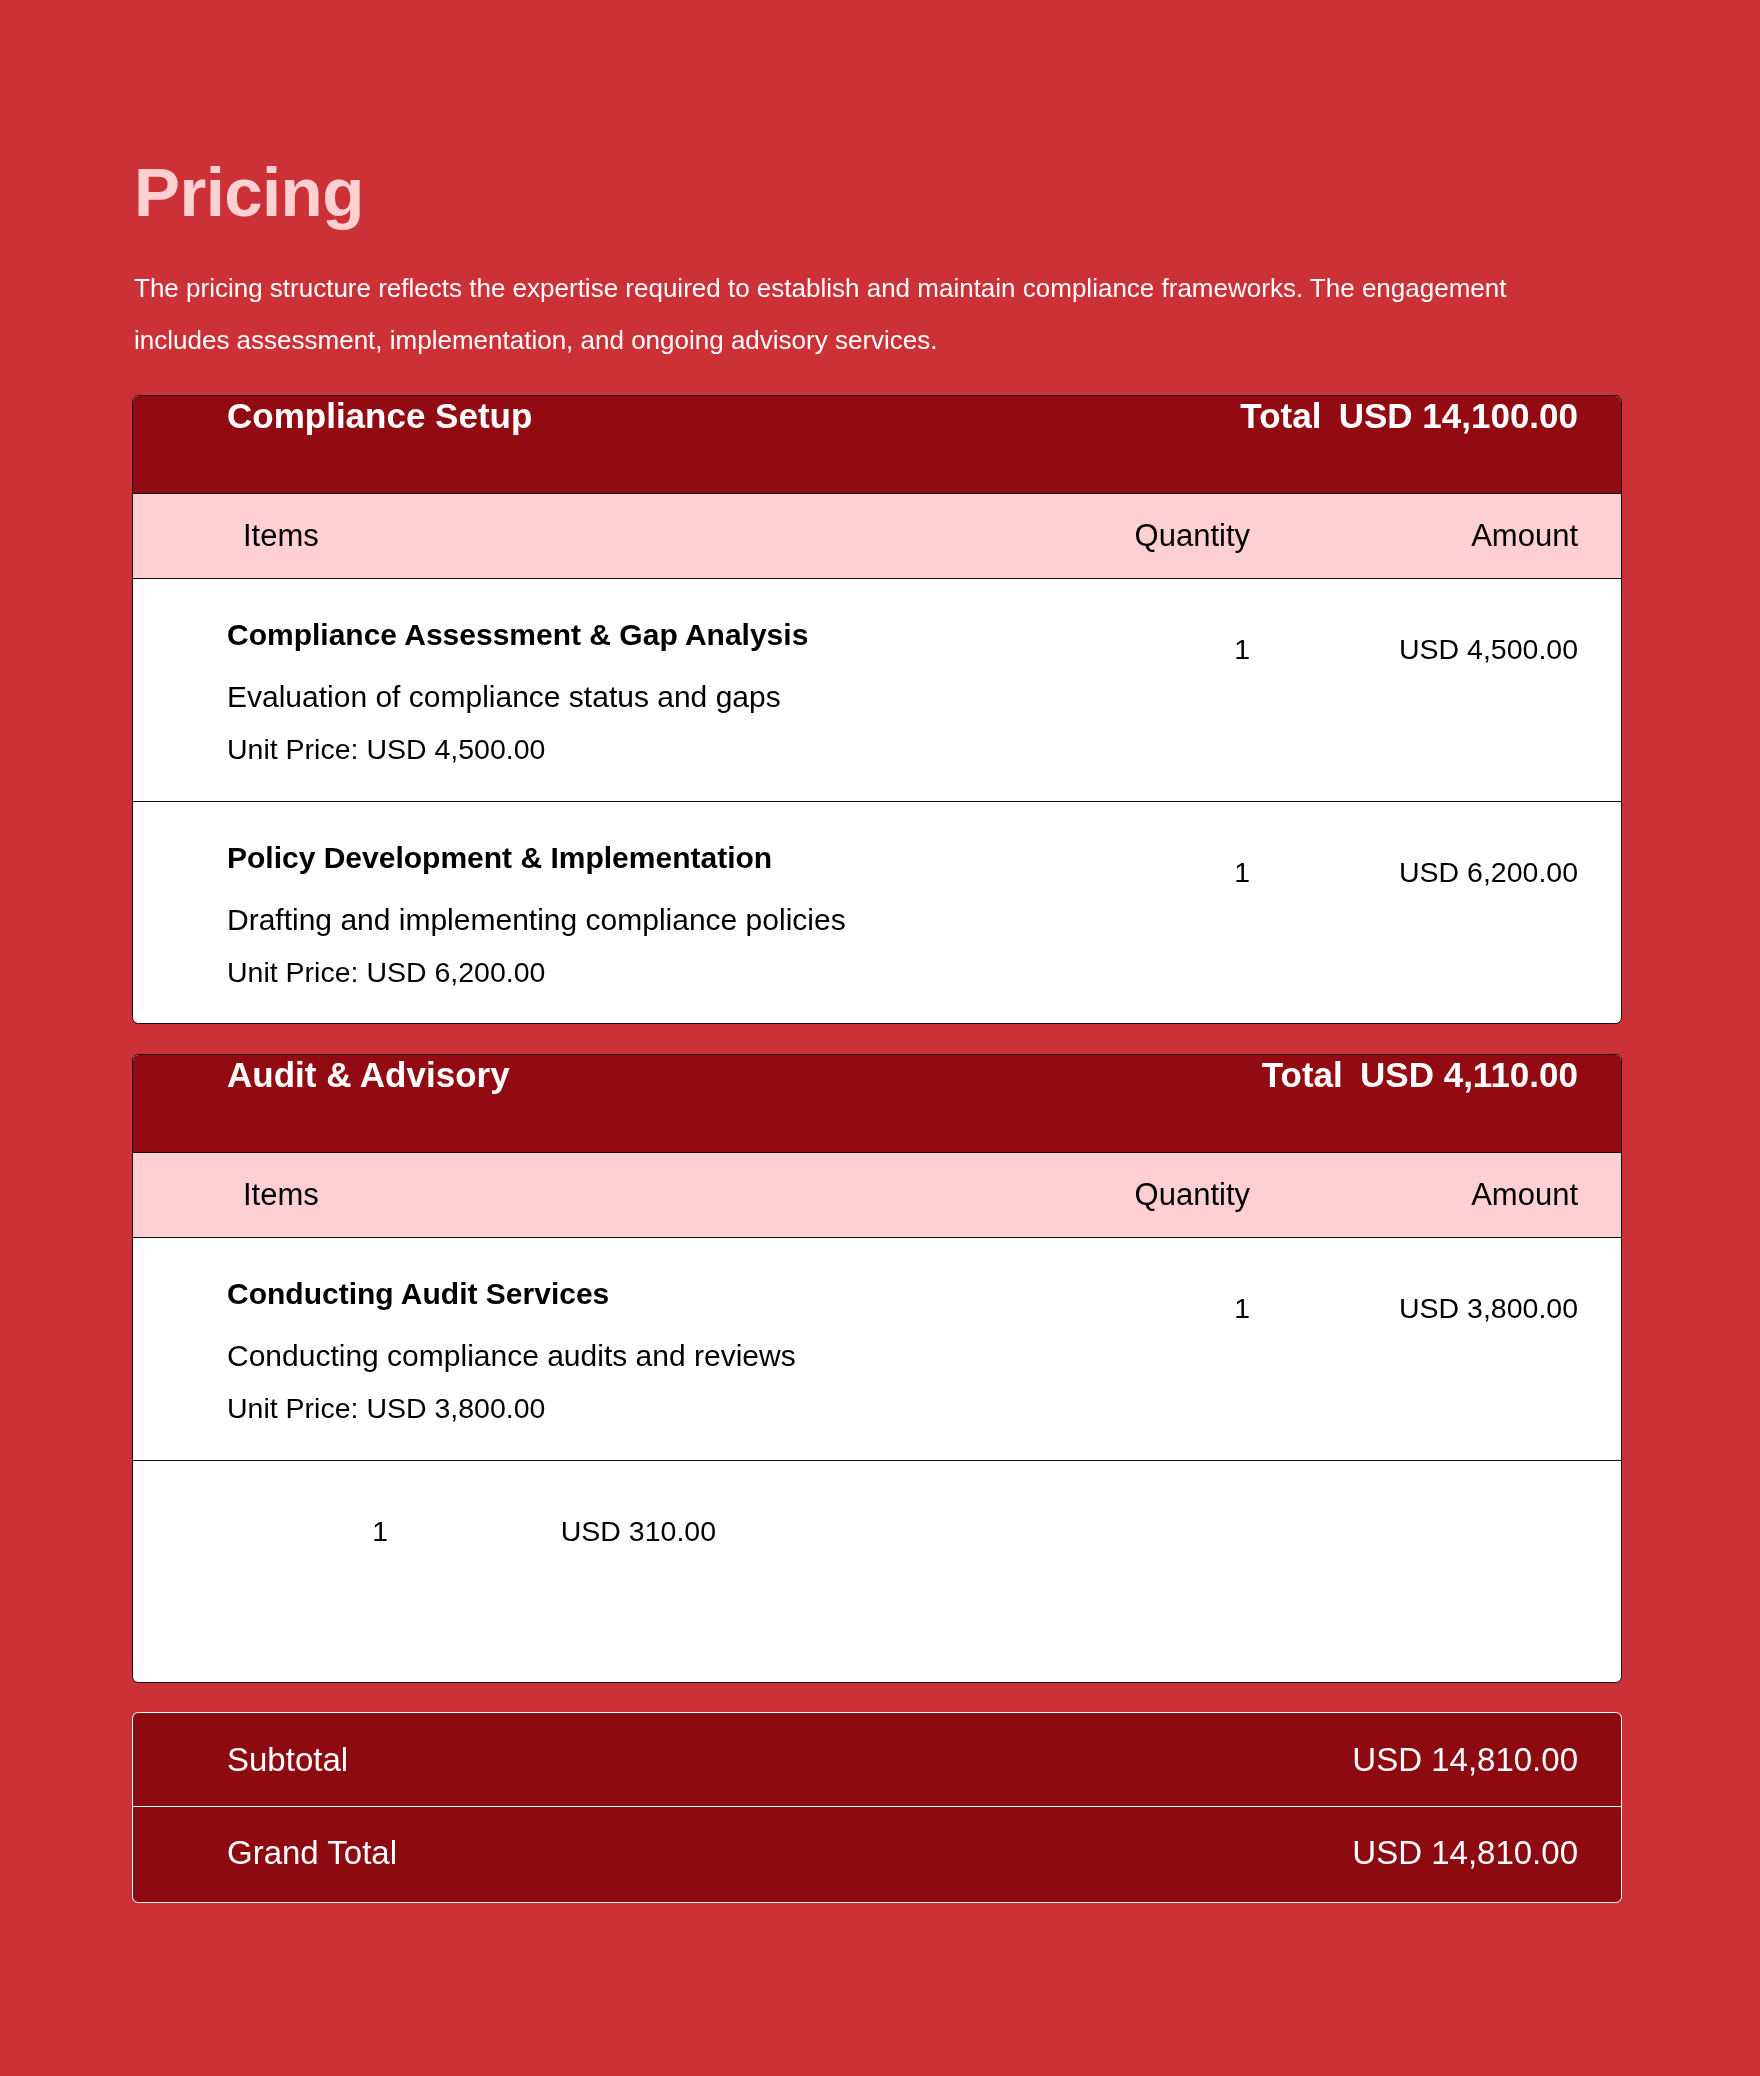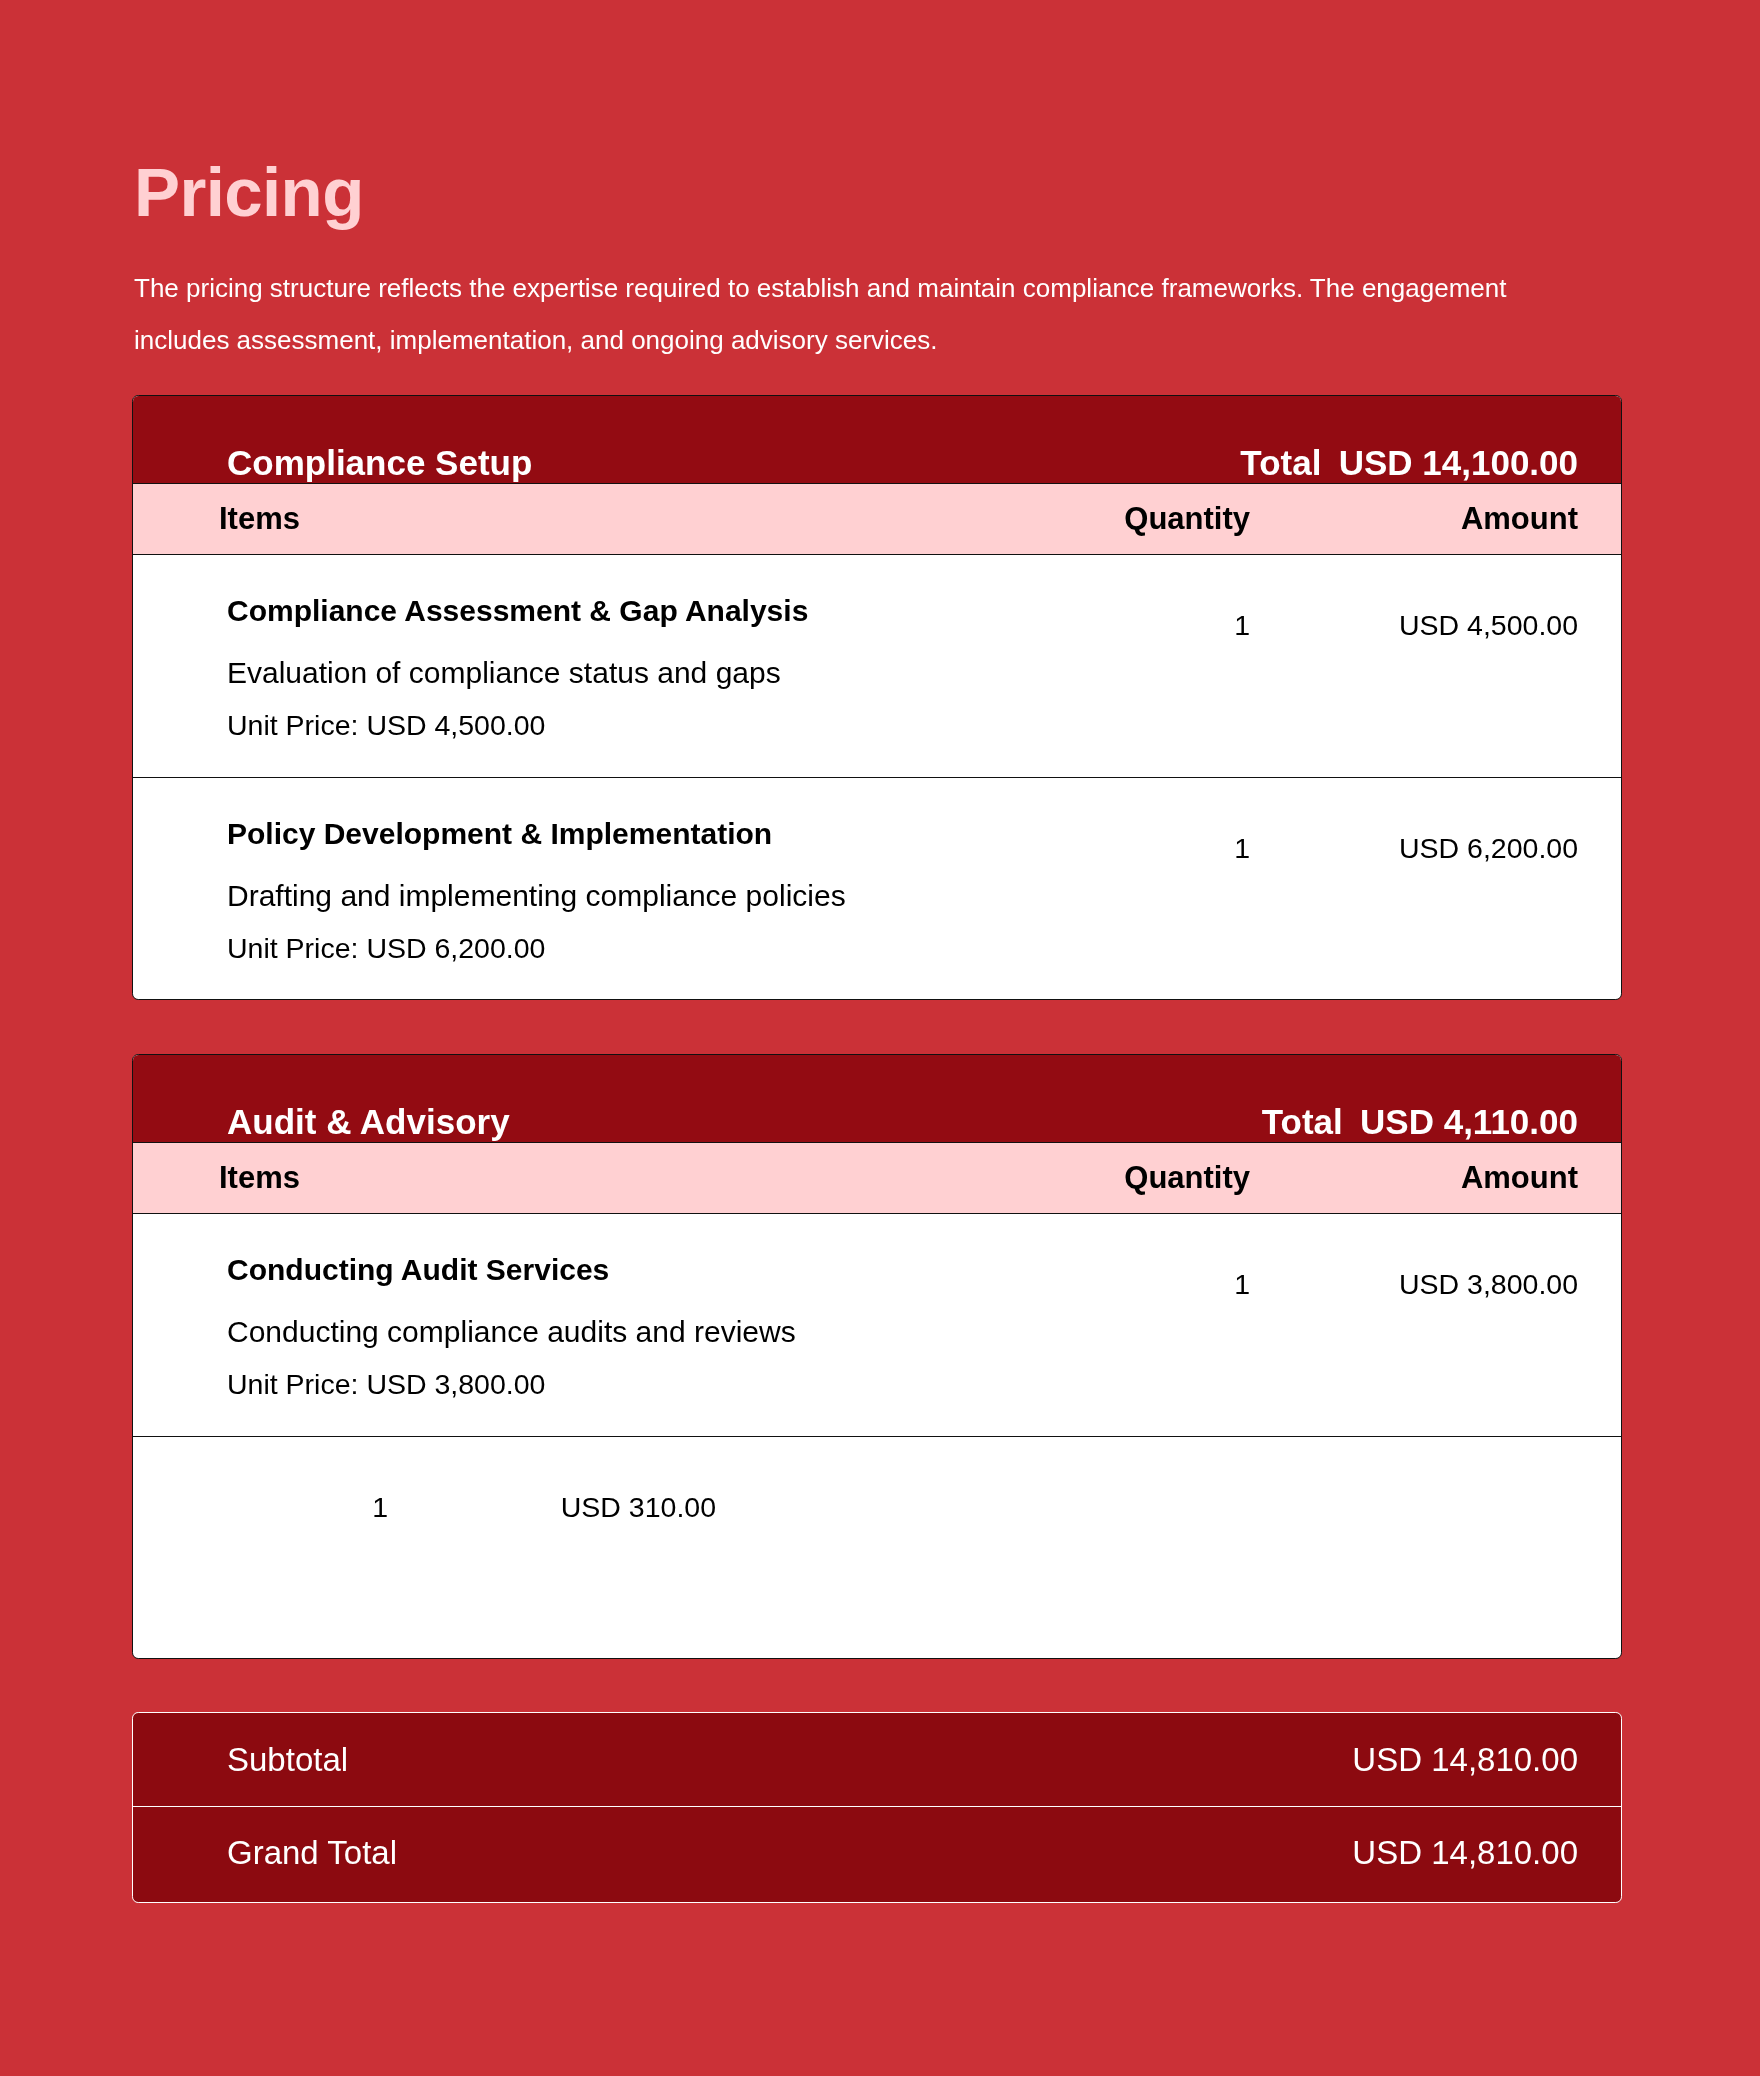--- a/index.html
+++ b/index.html
@@ -32,40 +32,40 @@
     .card {
       position: absolute;
       left: 132px;
       width: 1490px;
       background: #ffffff;
       border: 1.9px solid #111111;
       border-radius: 6.2px;
       overflow: hidden;
     }
     .card-header {
-      height: 88px;
+      height: 98px;
       background: #930b12;
       color: #ffffff;
       display: flex;
-      align-items: flex-end;
+      align-items: flex-start;
       justify-content: space-between;
       padding: 0 43px 0 94px;
       border-bottom: 1.9px solid #111111;
       font-weight: 700;
       font-size: 35px;
     }
     .card-total { display: flex; gap: 17.3px; }
     .col-head {
-      height: 71px;
+      height: 85px;
       background: #ffd0d2;
       display: flex;
       align-items: center;
-      padding: 0 43px 0 86px;
+      padding: 0 43px 0 110px;
       border-bottom: 1.9px solid #111111;
-      font-weight: 700;
+      font-weight: 400;
       font-size: 31px;
       color: #000000;
     }
     .col-items { flex: 1; }
     .col-qty { width: 161px; text-align: right; }
     .col-amt { width: 328px; text-align: right; }
     .row {
       height: 222px;
       display: flex;
       padding: 37px 43px 0 94px;

